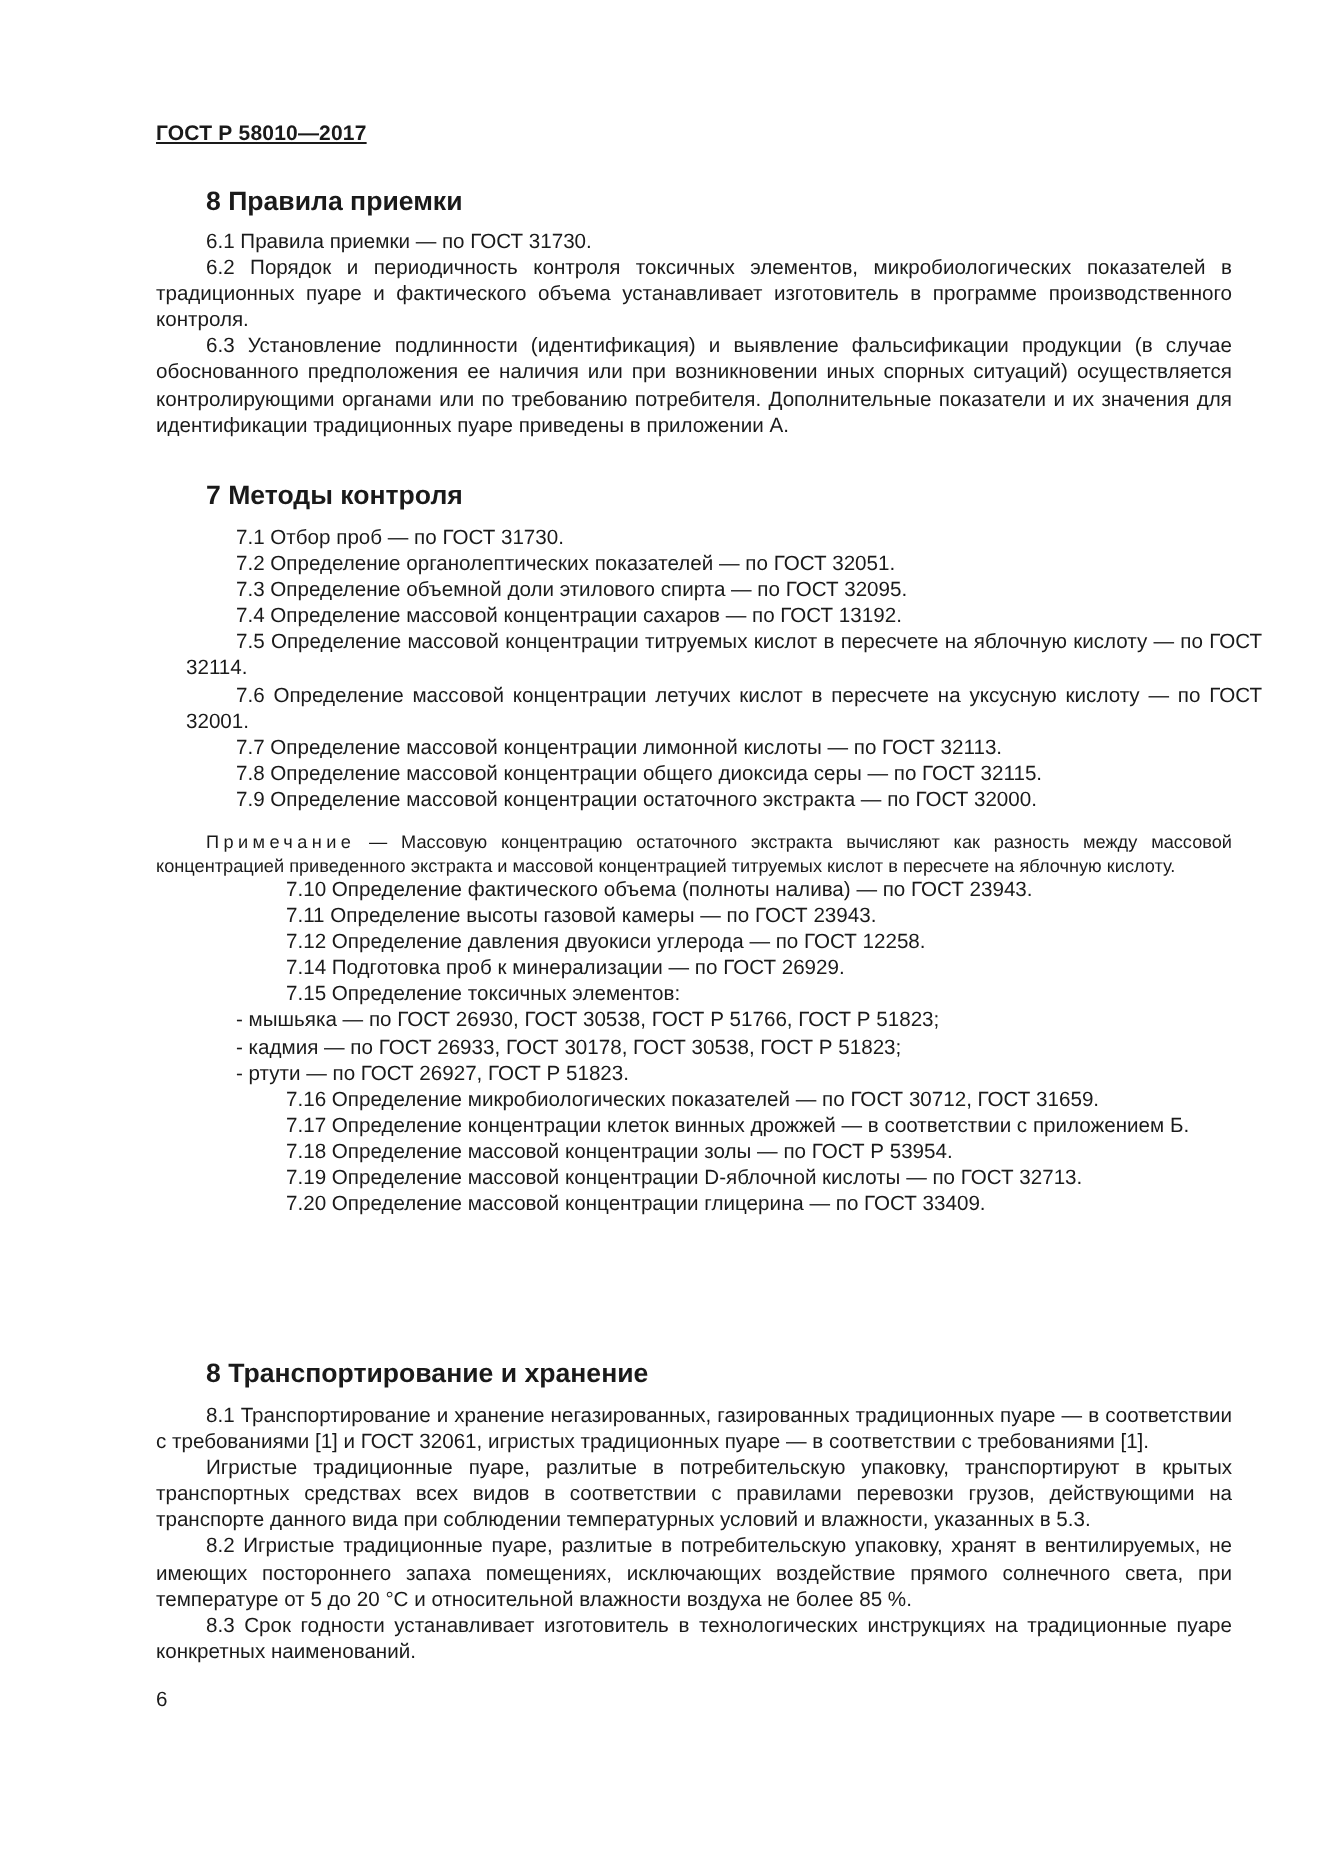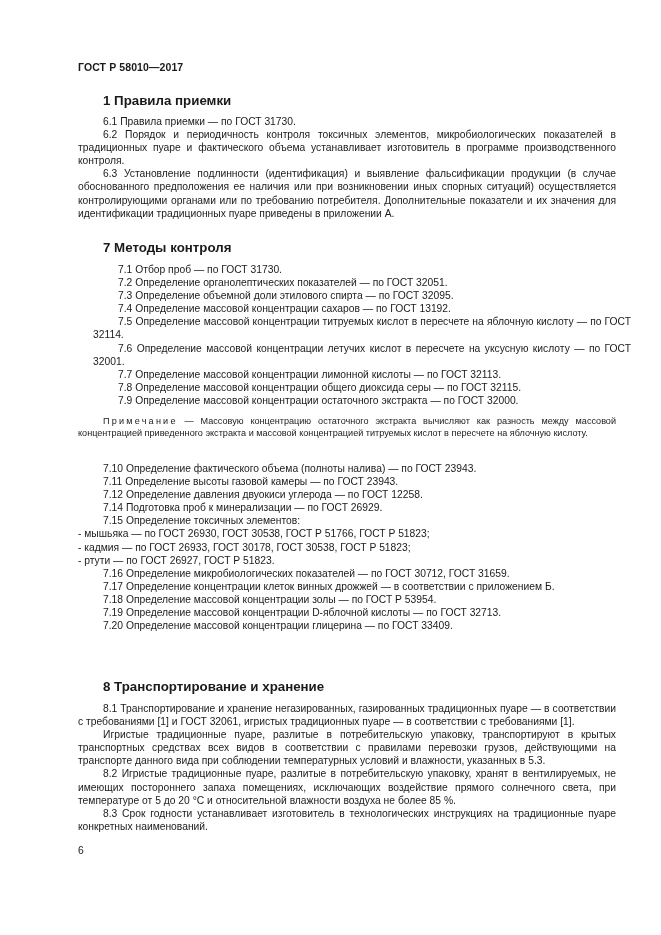--- a/index.html
+++ b/index.html
@@ -1,35 +1,35 @@
 <!DOCTYPE html>
 <html><head>
 <meta charset="utf-8">
 <style>
   html, body { margin: 0; padding: 0; background: #ffffff; }
   body { width: 661px; height: 935px; position: relative; overflow: hidden;
          font-family: "Liberation Sans", sans-serif; color: #1a1a1a; }
   .page { position: absolute; left: 78px; top: 0; width: 538px; }
-  .hdr { position: absolute; left: 0; top: 61px; font-weight: bold; font-size: 10.5px; letter-spacing: 0.1px; }
+  .hdr { position: absolute; left: 0; top: 61px; font-weight: bold; font-size: 10.5px; letter-spacing: 0.1px; text-decoration: underline; }
   .sec-title { position: absolute; left: 25px; font-weight: bold; font-size: 13.3px; }
   .block { position: absolute; left: 0; width: 538px; font-size: 10.3px; line-height: 13.1px; }
   .p { text-align: justify; text-indent: 25px; margin: 0; }
   .p.last-left { text-align-last: left; }
   .li { margin: 0; padding-left: 0; }
   .note { font-size: 9.1px; line-height: 12.2px; text-align: justify; text-indent: 25px; margin: 0; text-align-last: left; }
   .note .lbl { letter-spacing: 2.2px; }
   .pnum { position: absolute; left: 0; top: 845px; font-size: 10.3px; }
 </style>
 </head>
 <body>
 
 <div class="page">
   <div class="hdr">ГОСТ Р 58010—2017</div>
 
-  <div class="sec-title" style="top:93px;">1 Правила приемки</div>
+  <div class="sec-title" style="top:93px;">8 Правила приемки</div>
   <div class="block" style="top:115px;">
     <p class="p">6.1 Правила приемки — по ГОСТ 31730.</p>
     <p class="p last-left">6.2 Порядок и периодичность контроля токсичных элементов, микробиологических показателей в традиционных пуаре и фактического объема устанавливает изготовитель в программе производственного контроля.</p>
     <p class="p last-left">6.3 Установление подлинности (идентификация) и выявление фальсификации продукции (в случае обоснованного предположения ее наличия или при возникновении иных спорных ситуаций) осуществляется контролирующими органами или по требованию потребителя. Дополнительные показатели и их значения для идентификации традиционных пуаре приведены в приложении А.</p>
   </div>
 
   <div class="sec-title" style="top:240px;">7 Методы контроля</div>
   <div class="block" style="top:263px;margin-left:15px;">
     <p class="p">7.1 Отбор проб — по ГОСТ 31730.</p>
     <p class="p">7.2 Определение органолептических показателей — по ГОСТ 32051.</p>
@@ -39,21 +39,21 @@
     <p class="p last-left">7.6 Определение массовой концентрации летучих кислот в пересчете на уксусную кислоту — по ГОСТ 32001.</p>
     <p class="p">7.7 Определение массовой концентрации лимонной кислоты — по ГОСТ 32113.</p>
     <p class="p">7.8 Определение массовой концентрации общего диоксида серы — по ГОСТ 32115.</p>
     <p class="p">7.9 Определение массовой концентрации остаточного экстракта — по ГОСТ 32000.</p>
   </div>
 
   <div class="block" style="top:415px;">
     <p class="note"><span class="lbl">Примечание</span><span> — Массовую концентрацию остаточного экстракта вычисляют как разность между массовой концентрацией приведенного экстракта и массовой концентрацией титруемых кислот в пересчете на яблочную кислоту.</span></p>
   </div>
 
-  <div class="block" style="top:462px;">
+  <div class="block" style="top:439px;margin-left:40px;">
     <p class="p">7.10 Определение фактического объема (полноты налива) — по ГОСТ 23943.</p>
     <p class="p">7.11 Определение высоты газовой камеры — по ГОСТ 23943.</p>
     <p class="p">7.12 Определение давления двуокиси углерода — по ГОСТ 12258.</p>
     <p class="p">7.14 Подготовка проб к минерализации — по ГОСТ 26929.</p>
     <p class="p">7.15 Определение токсичных элементов:</p>
     <p class="li">-  мышьяка — по ГОСТ 26930, ГОСТ 30538, ГОСТ Р 51766, ГОСТ Р 51823;</p>
     <p class="li">-  кадмия — по ГОСТ 26933, ГОСТ 30178, ГОСТ 30538, ГОСТ Р 51823;</p>
     <p class="li">-  ртути — по ГОСТ 26927, ГОСТ Р 51823.</p>
     <p class="p">7.16 Определение микробиологических показателей — по ГОСТ 30712, ГОСТ 31659.</p>
     <p class="p">7.17 Определение концентрации клеток винных дрожжей — в соответствии с приложением Б.</p>

